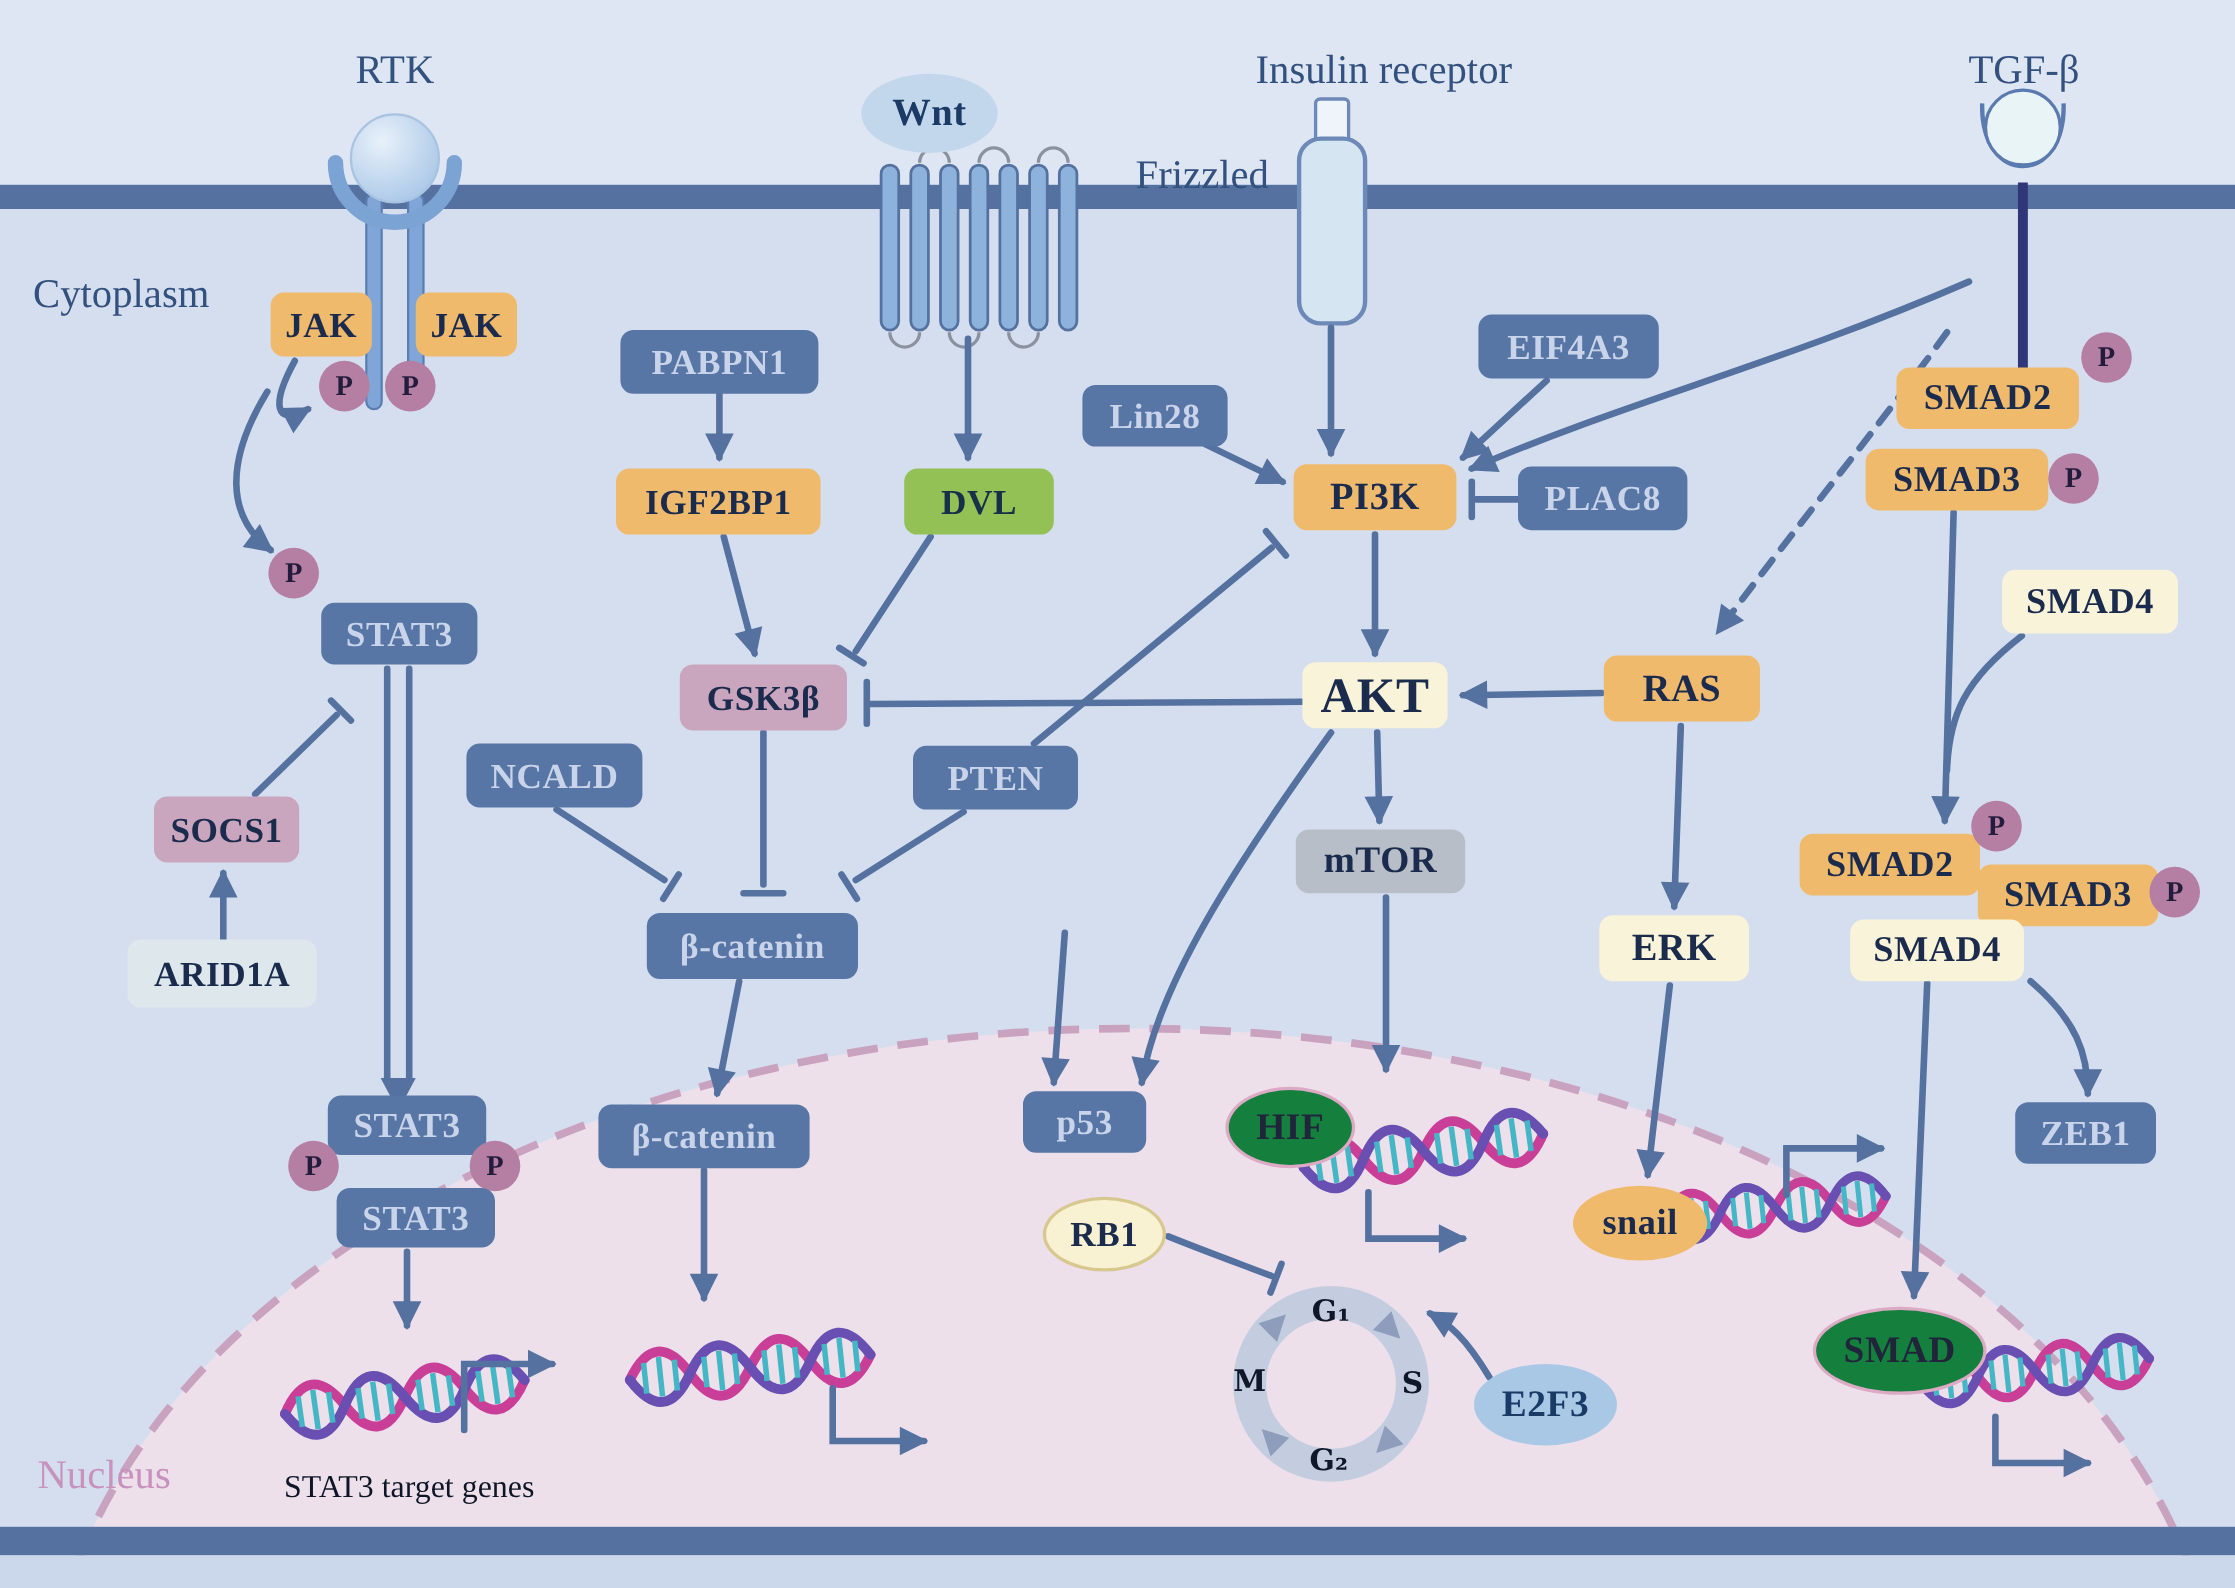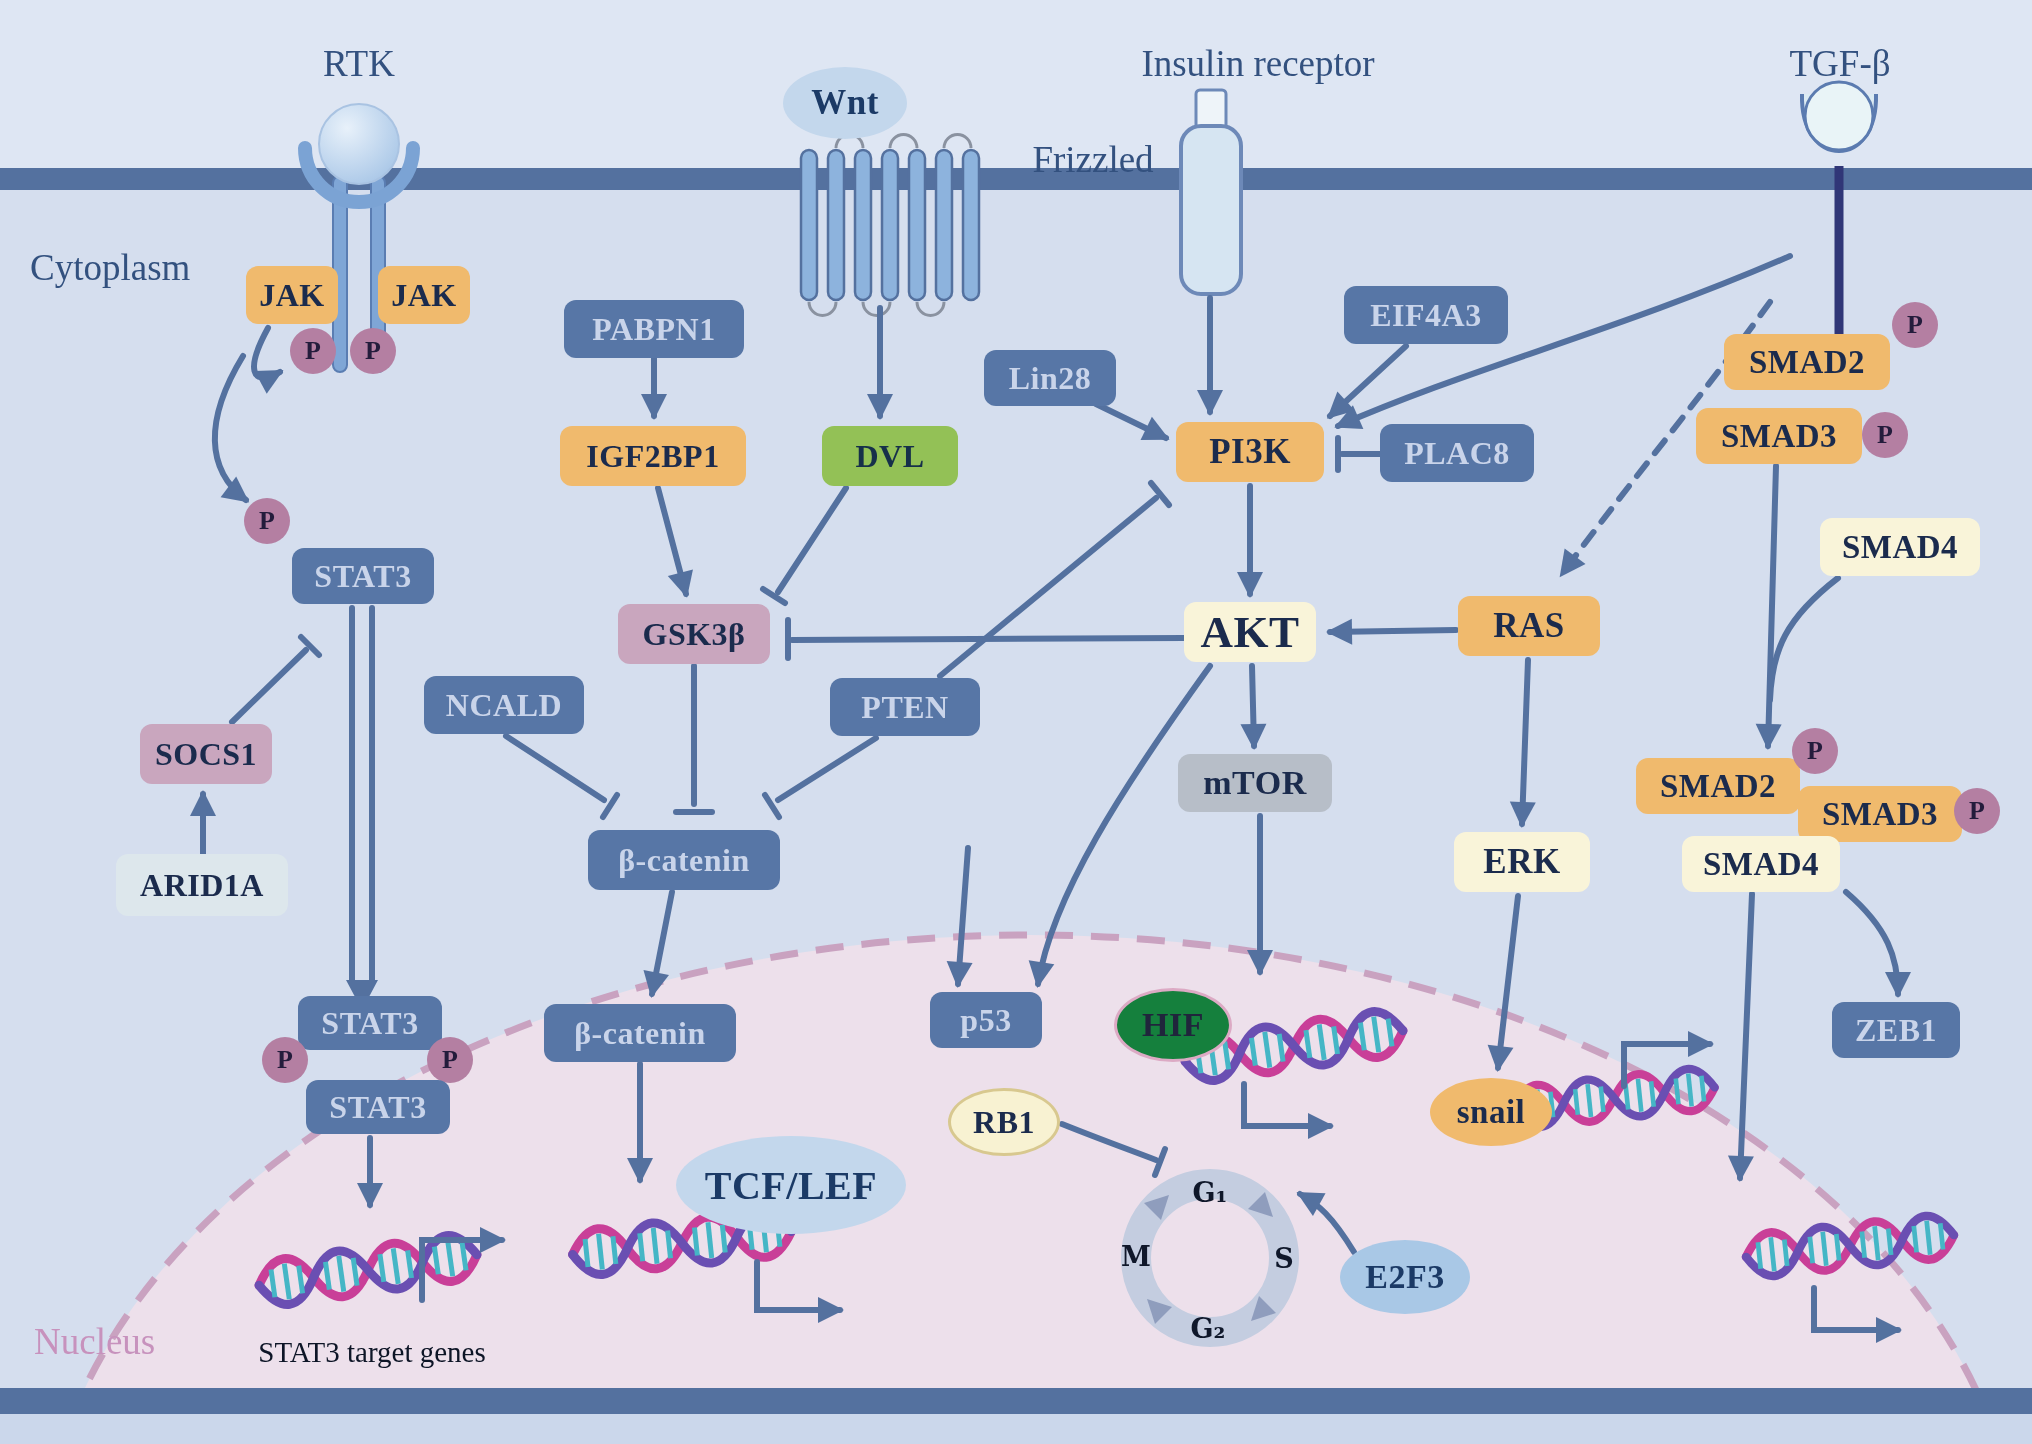--- a/index.html
+++ b/index.html
@@ -210,21 +210,20 @@
   <div class="node dark" style="left:306px;top:1080px;width:144px;height:54px">STAT3</div>
   <div class="lbl" style="left:372px;top:1336px;font-size:29px;color:#0d1526">STAT3 target genes</div>
 
   <div class="node dark" style="left:564px;top:300px;width:180px;height:58px">PABPN1</div>
   <div class="node orange" style="left:560px;top:426px;width:186px;height:60px">IGF2BP1</div>
   <div class="node green" style="left:822px;top:426px;width:136px;height:60px">DVL</div>
   <div class="node mauve" style="left:618px;top:604px;width:152px;height:60px">GSK3β</div>
   <div class="node dark" style="left:424px;top:676px;width:160px;height:58px">NCALD</div>
   <div class="node dark" style="left:588px;top:830px;width:192px;height:60px">β-catenin</div>
   <div class="node dark" style="left:544px;top:1004px;width:192px;height:58px">β-catenin</div>
-  <div class="node ellipse blue-e" style="left:676px;top:1136px;width:230px;height:98px;font-size:40px">TCF/LEF</div>
 
   <div class="node dark" style="left:984px;top:350px;width:132px;height:56px">Lin28</div>
   <div class="node dark" style="left:1344px;top:286px;width:164px;height:58px">EIF4A3</div>
   <div class="node orange" style="left:1176px;top:422px;width:148px;height:60px;font-size:35px">PI3K</div>
   <div class="node dark" style="left:1380px;top:424px;width:154px;height:58px">PLAC8</div>
   <div class="node dark" style="left:830px;top:678px;width:150px;height:58px">PTEN</div>
   <div class="node cream" style="left:1184px;top:602px;width:132px;height:60px;font-size:45px">AKT</div>
   <div class="node gray" style="left:1178px;top:754px;width:154px;height:58px;font-size:34px">mTOR</div>
   <div class="node dark" style="left:930px;top:992px;width:112px;height:56px">p53</div>
   <div class="node ellipse pink-e" style="left:1114px;top:988px;width:118px;height:74px;font-size:34px">HIF</div>
@@ -244,14 +243,15 @@
   <div class="pc" style="left:1892px;top:302px">P</div>
   <div class="node orange" style="left:1696px;top:408px;width:166px;height:56px;font-size:33px">SMAD3</div>
   <div class="pc" style="left:1862px;top:412px">P</div>
   <div class="node cream" style="left:1820px;top:518px;width:160px;height:58px;font-size:33px">SMAD4</div>
   <div class="node orange" style="left:1636px;top:758px;width:164px;height:56px;font-size:33px">SMAD2</div>
   <div class="pc" style="left:1792px;top:728px">P</div>
   <div class="node orange" style="left:1798px;top:786px;width:164px;height:56px;font-size:33px">SMAD3</div>
   <div class="pc" style="left:1954px;top:788px">P</div>
   <div class="node cream" style="left:1682px;top:836px;width:158px;height:56px;font-size:33px">SMAD4</div>
   <div class="node dark" style="left:1832px;top:1002px;width:128px;height:56px">ZEB1</div>
+  <div class="node ellipse pink-e" style="left:1648px;top:1188px;width:158px;height:80px;font-size:34px">SMAD</div>
 
 </div>
 
 </body></html>

